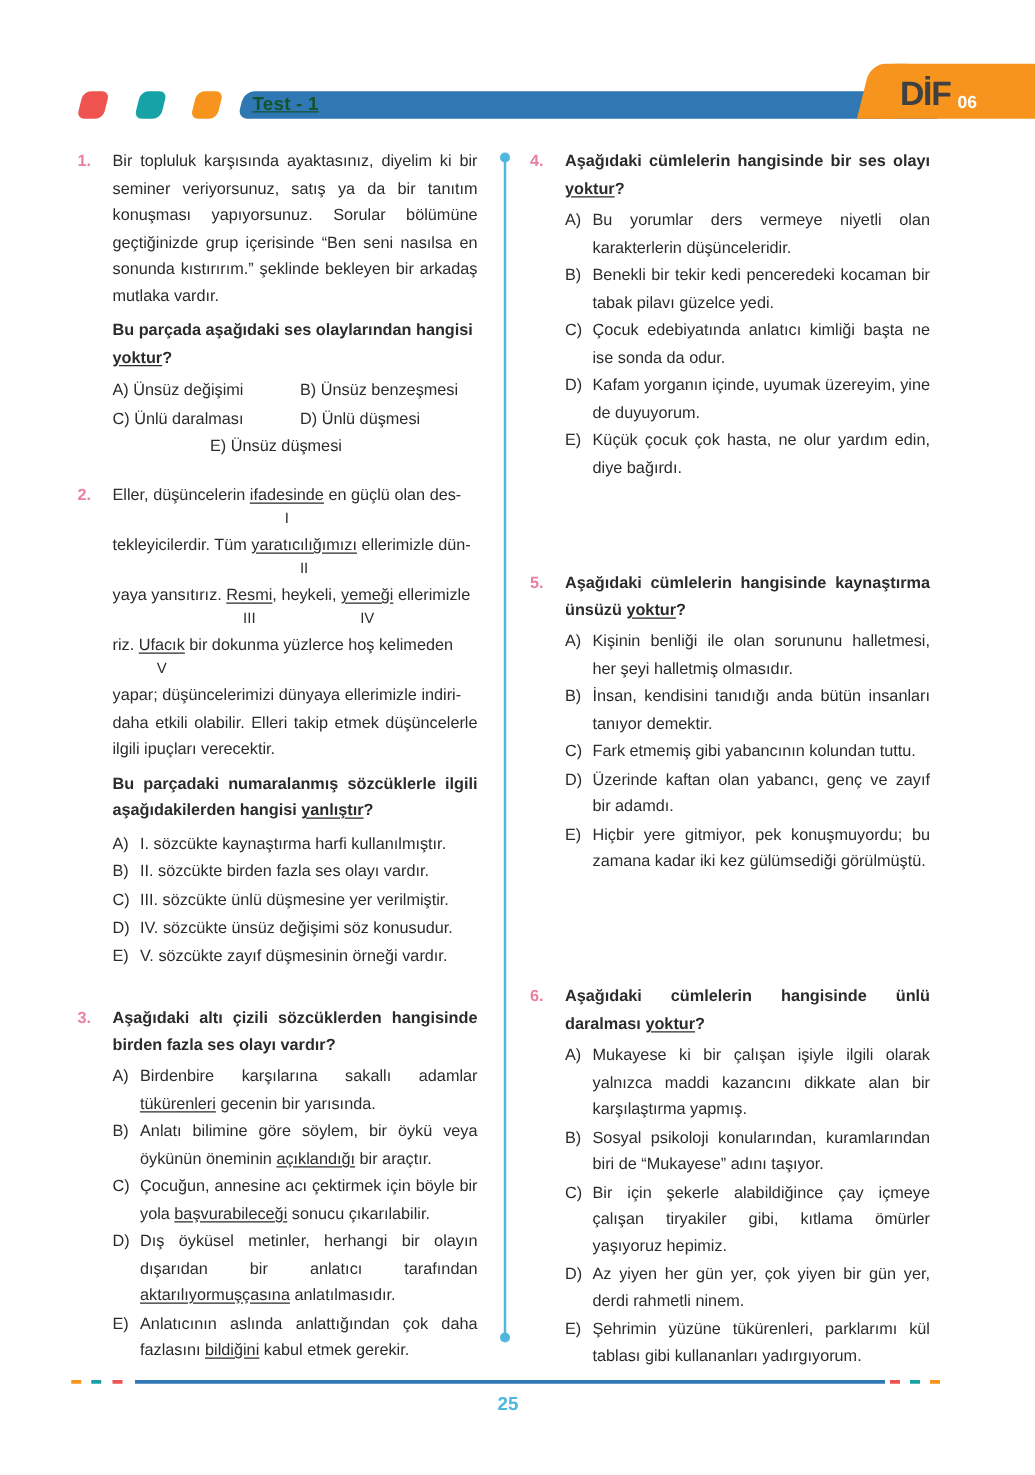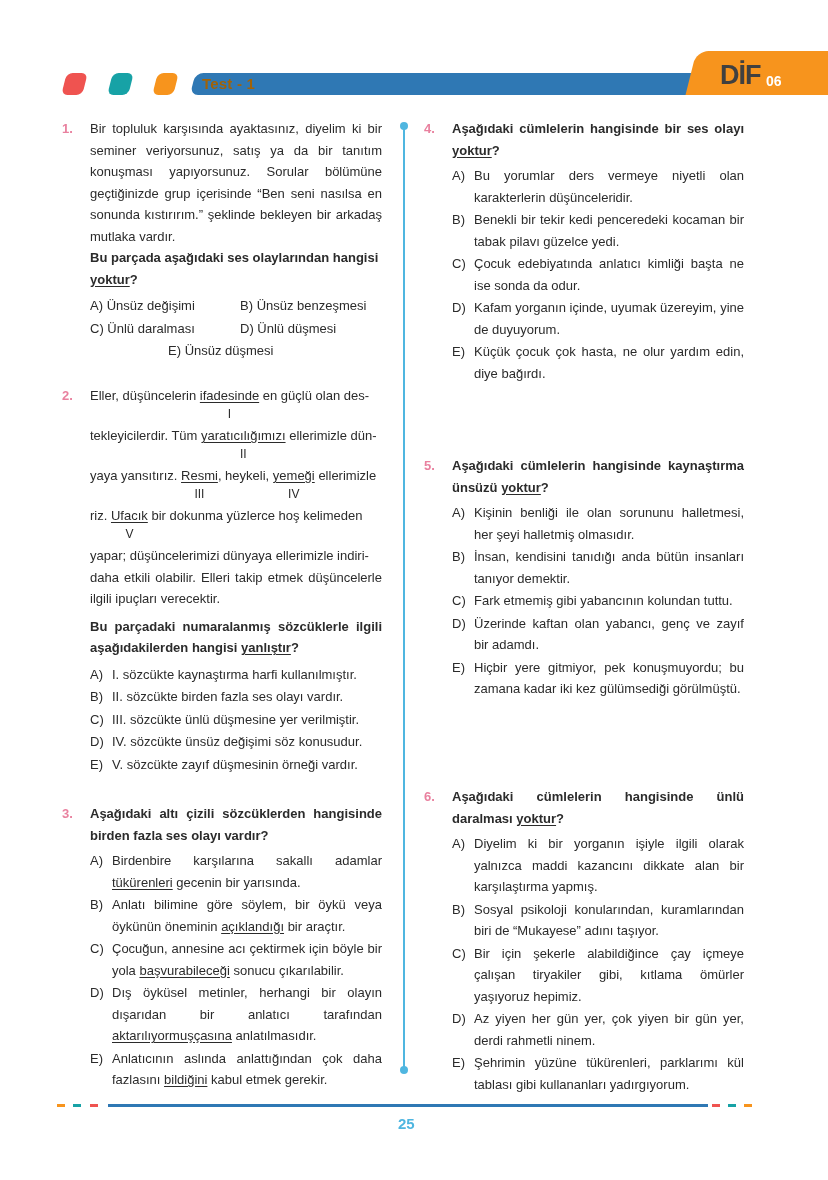--- a/index.html
+++ b/index.html
@@ -5,21 +5,21 @@
   html, body { margin:0; padding:0; background:#ffffff; }
   body { width:828px; height:1180px; position:relative; overflow:hidden;
          font-family:"Liberation Sans", "DejaVu Sans", sans-serif; color:#2b2b2b; }
   .header { position:absolute; left:0; top:0; width:828px; height:110px; }
   .pill { position:absolute; top:73px; width:21px; height:22px; border-radius:6px; transform:skewX(-14deg); }
   .pill.red { left:64px; background:#ef5350; }
   .pill.teal { left:110px; background:#17a2a6; }
   .pill.orange { left:155px; background:#f7941d; }
   .test-bar { position:absolute; left:190px; top:73px; width:560px; height:22px; background:#2f78b4;
               border-radius:8px 0 0 8px; transform:skewX(-14deg); transform-origin:left bottom; }
-  .test-label { position:absolute; left:202px; top:75px; color:#a16207; font-weight:bold; font-size:15px; letter-spacing:0.2px; }
+  .test-label { position:absolute; left:202px; top:75px; color:#14532d; font-weight:bold; font-size:15px; letter-spacing:0.2px;text-decoration:underline; }
   .dif-tab { position:absolute; left:703px; top:51px; width:140px; height:44px; background:#f7941d;
              border-radius:14px 0 0 0; }
   .dif-tab:before { content:""; position:absolute; left:-12px; top:0; width:30px; height:44px; background:#f7941d;
                     transform:skewX(-14deg); border-radius:12px 0 0 0; }
   .dif-text { position:absolute; left:720px; top:60px; color:#404040; font-weight:bold; font-size:27px; letter-spacing:-1px; }
   .dif-num { position:absolute; left:766px; top:73px; color:#fff; font-weight:bold; font-size:14px; }
 
   .divider { position:absolute; left:403px; top:125px; width:2px; height:945px; background:#4fb6e0; }
   .dot { position:absolute; left:400px; width:8px; height:8px; border-radius:50%; background:#4fb6e0; }
 
@@ -54,21 +54,21 @@
   <div class="dif-num">06</div>
 </div>
 
 <div class="divider"></div>
 <div class="dot" style="top:122px"></div>
 <div class="dot" style="top:1066px"></div>
 
 <div class="qnum" style="left:62px; top:121px">1.</div>
 <div class="q" style="left:90px; top:118px; width:292px">
   <div class="text">Bir topluluk karşısında ayaktasınız, diyelim ki bir seminer veriyorsunuz, satış ya da bir tanıtım konuşması yapıyorsunuz. Sorular bölümüne geçtiğinizde grup içerisinde “Ben seni nasılsa en sonunda kıstırırım.” şeklinde bekleyen bir arkadaş mutlaka vardır.</div>
-  <div class="bold" style="">
+  <div class="bold" style="margin-top:6px">
     <span>Bu parçada aşağıdaki ses olaylarından hangisi</span>
     <span class="u">yoktur</span><span>?</span>
   </div>
   <div class="grid2" style="margin-top:5px">
     <div><span>A)</span> <span>Ünsüz değişimi</span></div>
     <div><span>B)</span> <span>Ünsüz benzeşmesi</span></div>
     <div><span>C)</span> <span>Ünlü daralması</span></div>
     <div><span>D)</span> <span>Ünlü düşmesi</span></div>
   </div>
   <div style="padding-left:78px; margin-top:1px"><span>E)</span> <span>Ünsüz düşmesi</span></div>
@@ -216,21 +216,21 @@
 
 <div class="qnum" style="left:424px; top:789px">6.</div>
 <div class="q" style="left:452px; top:786px; width:292px">
   <div class="bold text">
     <span>Aşağıdaki cümlelerin hangisinde ünlü daralması</span>
     <span class="u">yoktur</span><span>?</span>
   </div>
   <div style="margin-top:4px">
     <div class="opt">
         <span class="lbl">A)</span>
-        <span class="ot">Diyelim ki bir yorganın işiyle ilgili olarak yalnızca maddi kazancını dikkate alan bir karşılaştırma yapmış.</span>
+        <span class="ot">Mukayese ki bir çalışan işiyle ilgili olarak yalnızca maddi kazancını dikkate alan bir karşılaştırma yapmış.</span>
       </div>
     <div class="opt">
         <span class="lbl">B)</span>
         <span class="ot">Sosyal psikoloji konularından, kuramlarından biri de “Mukayese” adını taşıyor.</span>
       </div>
     <div class="opt">
         <span class="lbl">C)</span>
         <span class="ot">Bir için şekerle alabildiğince çay içmeye çalışan tiryakiler gibi, kıtlama ömürler yaşıyoruz hepimiz.</span>
       </div>
     <div class="opt">

